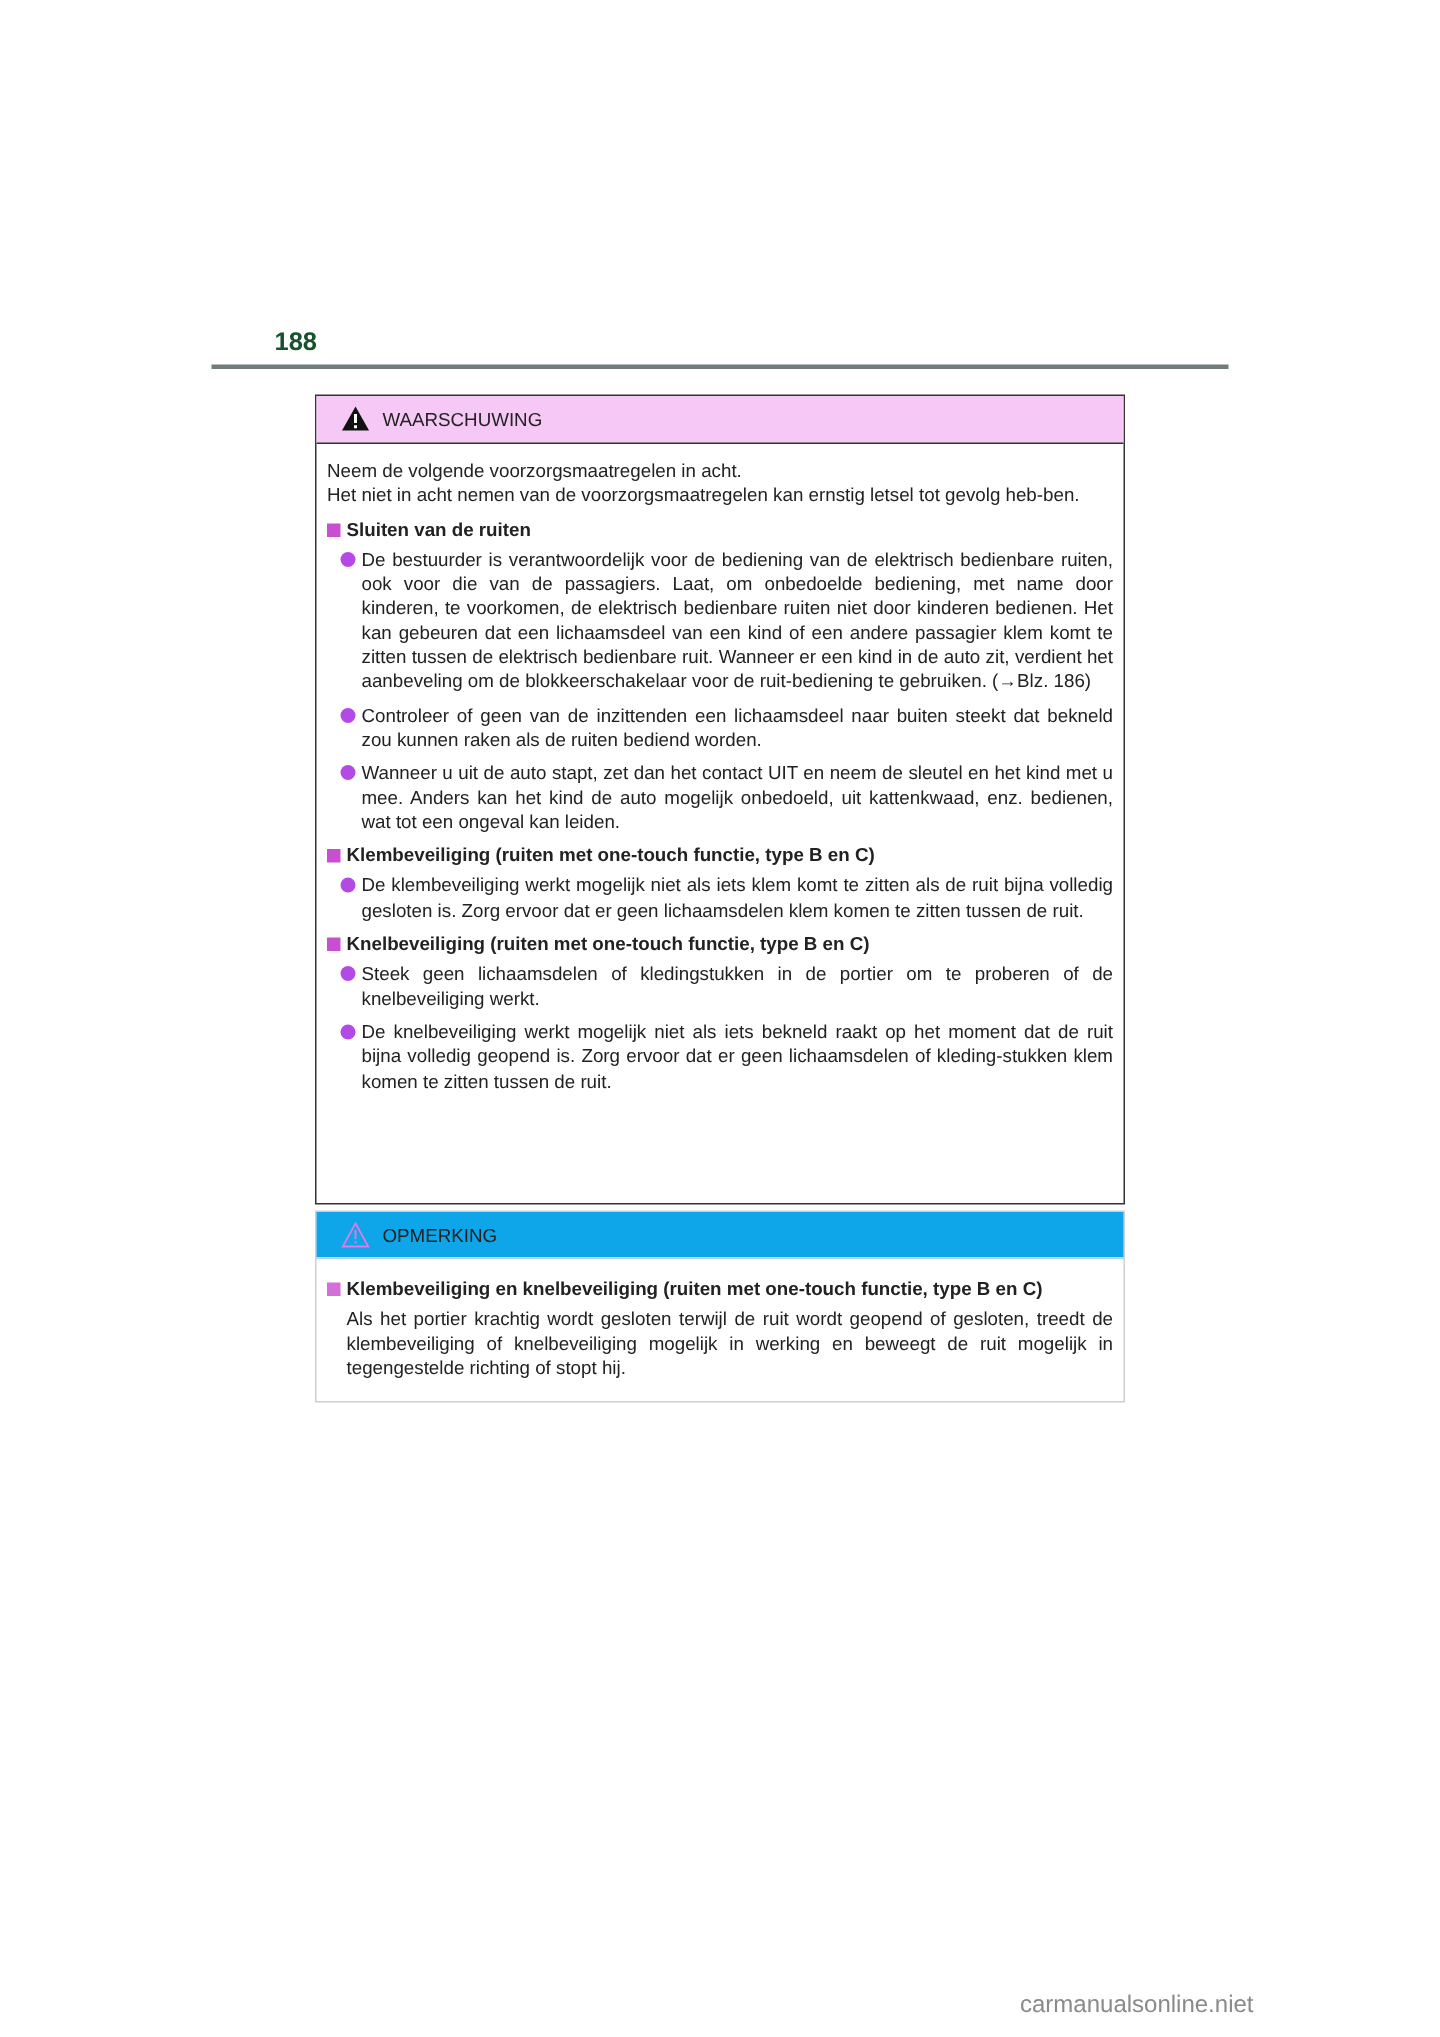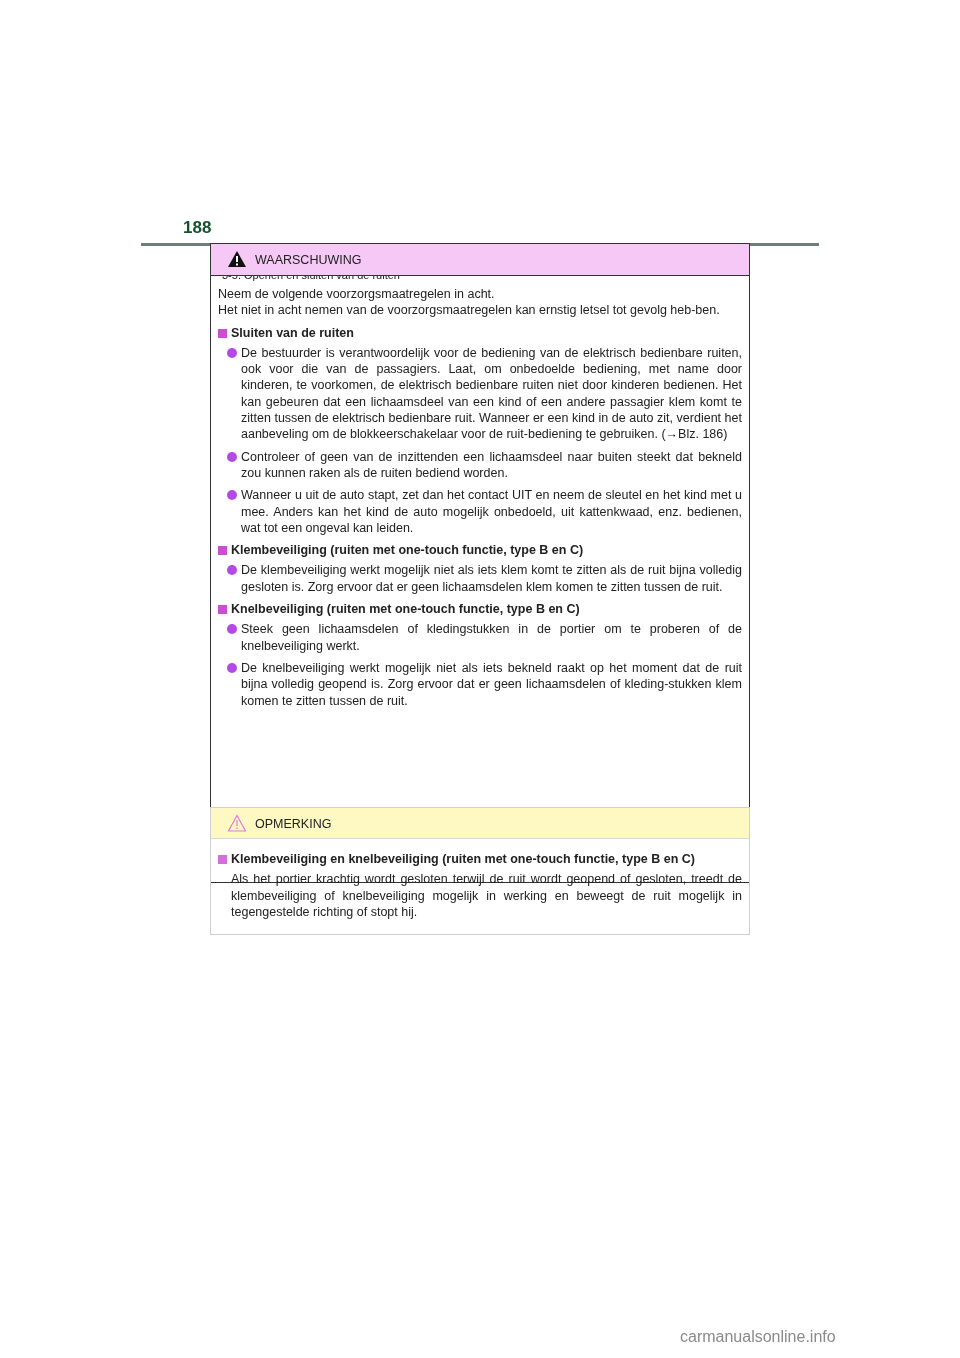--- a/index.html
+++ b/index.html
@@ -1,24 +1,24 @@
 <!DOCTYPE html>
 <html><head>
 <meta charset="utf-8">
 <style>
   html, body { margin:0; padding:0; background:#ffffff; }
   body { width:960px; height:1358px; position:relative; font-family:"Liberation Sans", sans-serif; color:#222; overflow:hidden; }
   .page-num { position:absolute; left:183px; top:218px; font-size:17px; font-weight:bold; color:#14532d; }
   .section-title { position:absolute; left:222px; top:221px; font-size:11px; color:#222;margin-top:48px; }
   .header-rule { position:absolute; left:141px; top:243px; width:678px; height:3px; background:#6f7d7c; }
   .box { position:absolute; left:210px; width:540px; box-sizing:border-box; }
-  .warn { top:243px; height:640px; border:1px solid #333; }
+  .warn { top:263px; height:540px; border:1px solid #333; }
   .warn-head { height:31px; background:#f5c8f5; border-bottom:1px solid #333; position:relative; }
   .note { top:807px; height:128px; border:1px solid #cfcfcf; }
-  .note-head { height:30px; background:#fef9c3; border-bottom:1px solid #d8d8d8; position:relative; }
+  .note-head { height:30px; background:#0ea5e9; border-bottom:1px solid #d8d8d8; position:relative; }
   .head-icon { position:absolute; left:16px; top:6px; width:20px; height:18px; }
   .head-label { position:absolute; left:44px; top:9px; font-size:12.5px; color:#222; }
   .body { padding:10px 7px 0 7px; font-size:12.5px; line-height:16.3px; }
   .intro { margin:0 0 6px 0; }
   .sub { position:relative; padding-left:13px; font-weight:bold; margin:6px 0 4px 0; }
   .sq { position:absolute; left:0; top:4px; width:9px; height:9px; background:#c84fd0; }
   .sq-light { background:#d46fd9; }
   .bullet { position:relative; padding-left:23px; margin:0 0 6px 0; text-align:justify; }
   .dot { position:absolute; left:9px; top:3px; width:10px; height:10px; border-radius:50%; background:#b44ae6; }
   .note-para { padding-left:13px; text-align:justify; }
@@ -68,13 +68,13 @@
       <rect x="9.4" y="13.5" width="1.2" height="1.5" fill="#e07ae6"></rect>
     </svg>
     <span class="head-label">OPMERKING</span>
   </div>
   <div class="body" style="padding-top:12px;">
     <div class="sub" style="margin-top:0;"><span class="sq sq-light"></span><span>Klembeveiliging en knelbeveiliging (ruiten met one-touch functie, type B en C)</span></div>
     <div class="note-para">Als het portier krachtig wordt gesloten terwijl de ruit wordt geopend of gesloten, treedt de klembeveiliging of knelbeveiliging mogelijk in werking en beweegt de ruit mogelijk in tegengestelde richting of stopt hij.</div>
   </div>
 </div>
 
-<div class="watermark">carmanualsonline.info</div>
+<div class="watermark">carmanualsonline.niet</div>
 
 </body></html>

